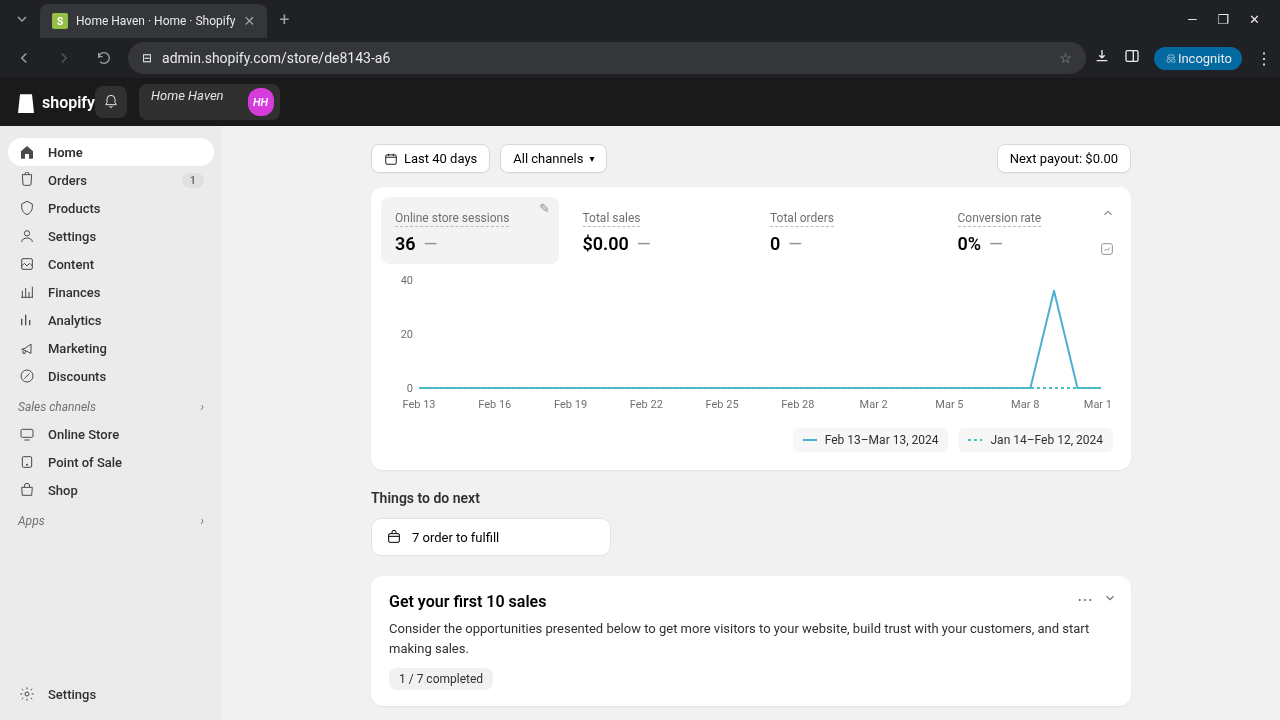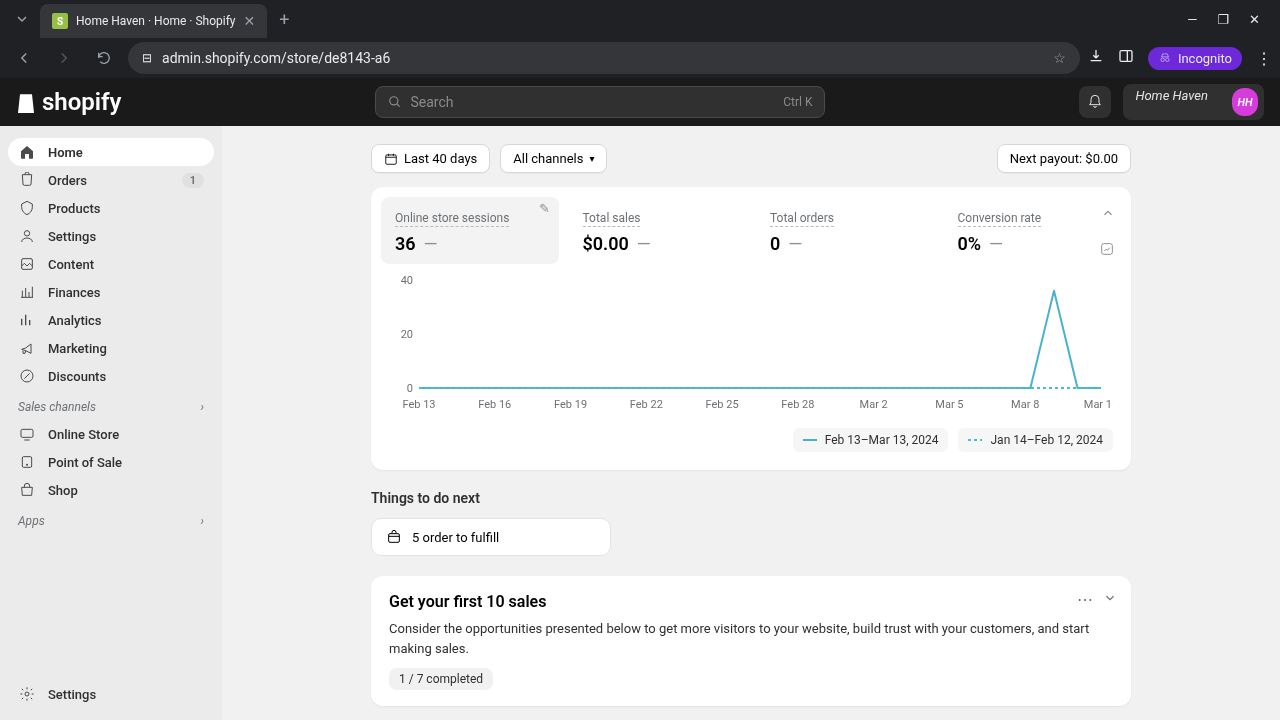--- a/index.html
+++ b/index.html
@@ -14,25 +14,25 @@
 .tab-close { margin-left: auto; color: #9aa0a6; cursor: pointer; font-size: 14px; }
 .new-tab { color: #9aa0a6; margin-left: 12px; font-size: 18px; cursor: pointer; }
 .window-controls { margin-left: auto; display: flex; gap: 20px; color: #e8eaed; padding-right: 12px; }
 .window-controls span { cursor: pointer; font-size: 13px; }
 .address-bar-row { height: 40px; display: flex; align-items: center; padding: 0 8px; gap: 8px; }
 .nav-btn { width: 32px; height: 32px; display: flex; align-items: center; justify-content: center; color: #9aa0a6; cursor: pointer; border-radius: 50%; }
 .nav-btn.disabled { opacity: 0.4; }
 .address-bar { flex: 1; background: #35363a; border-radius: 20px; height: 32px; display: flex; align-items: center; padding: 0 14px; color: #e8eaed; font-size: 14px; gap: 10px; }
 .address-icons-right { margin-left: auto; display: flex; gap: 14px; align-items: center; color: #9aa0a6; }
 .toolbar-right { display: flex; align-items: center; gap: 14px; color: #e8eaed; }
-.incognito-badge { display: flex; align-items: center; gap: 6px; background: #6d28d9; padding: 4px 10px; border-radius: 14px; font-size: 13px; }
+.incognito-badge { display: flex; align-items: flex-end; background: #0369a1; padding: 4px 10px; border-radius: 14px; font-size: 13px; }
 
 
 .shopify-topbar { background: #1a1a1a; height: 48px; display: flex; align-items: center; padding: 0 16px; }
-.shopify-logo { color: #fff; font-weight: 600; font-size: 24px; display: flex; align-items: center; gap: 6px; }
+.shopify-logo { color: #fff; font-weight: 600; font-size: 16px; display: flex; align-items: center; gap: 6px; }
 .logo-bag { width: 20px; height: 22px; background: #fff; clip-path: polygon(20% 15%, 80% 15%, 90% 100%, 10% 100%); position: relative; }
 .search-box { margin: 0 auto; background: #303030; border-radius: 8px; height: 32px; width: 450px; display: flex; align-items: center; padding: 0 12px; color: #8a8a8a; font-size: 14px; gap: 8px; border: 1px solid #4a4a4a; }
 .search-kbd { margin-left: auto; font-size: 12px; }
 .topbar-right { display: flex; align-items: center; gap: 12px; }
 .bell { width: 32px; height: 32px; border-radius: 8px; display: flex; align-items: center; justify-content: center; color: #e3e3e3; cursor: pointer; background: #303030; }
 .store-badge { display: flex; align-items: flex-start; gap: 24px; background: #303030; padding: 4px 6px 4px 12px; border-radius: 8px; color: #e3e3e3; font-size: 13px; cursor: pointer; font-style: italic; }
 .store-initials { background: #d63cdb; color: #fff; width: 26px; height: 28px; border-radius: 12px; display: flex; align-items: center; justify-content: center; font-size: 11px; font-weight: 600; }
 
 
 .app { display: flex; height: calc(720px - 38px - 40px - 48px); }
@@ -154,28 +154,20 @@
       </span>
       <span>⋮</span>
     </div>
   </div>
 </div>
 
 <div class="shopify-topbar">
   <div class="shopify-logo">
     <span class="logo-bag"></span>
     <span>shopify</span>
-  </div>
-  <div class="search-box">
-    <svg width="14" height="14" viewBox="0 0 24 24">
-        <circle cx="10" cy="10" r="7" stroke="currentColor" stroke-width="2" fill="none"></circle>
-        <line x1="15" y1="15" x2="20" y2="20" stroke="currentColor" stroke-width="2"></line>
-      </svg>
-    <span>Search</span>
-    <span class="search-kbd">Ctrl K</span>
   </div>
   <div class="topbar-right">
     <div class="bell">
       <svg width="16" height="16" viewBox="0 0 24 24">
           <path d="M6 8a6 6 0 1 1 12 0v5l2 3H4l2-3V8zm4 10a2 2 0 0 0 4 0" stroke="currentColor" stroke-width="1.5" fill="none"></path>
         </svg>
     </div>
     <div class="store-badge">
       <span>Home Haven</span>
       <span class="store-initials">HH</span>
@@ -403,21 +395,21 @@
           </div>
         </div>
       </div>
 
       <div class="section-title">Things to do next</div>
       <div class="todo-card" style="margin-bottom:20px;">
         <svg width="16" height="16" viewBox="0 0 24 24">
             <rect x="4" y="7" width="16" height="13" rx="2" stroke="currentColor" stroke-width="1.5" fill="none"></rect>
             <path d="M4 11h16M9 7V5a3 3 0 0 1 6 0v2" stroke="currentColor" stroke-width="1.5" fill="none"></path>
           </svg>
-        <span>5 order to fulfill</span>
+        <span>7 order to fulfill</span>
       </div>
 
       <div class="card guide-card">
         <div class="guide-title">Get your first 10 sales</div>
         <div class="guide-desc">Consider the opportunities presented below to get more visitors to your website, build trust with your customers, and start making sales.</div>
         <span class="progress-pill">1 / 7 completed</span>
         <div class="guide-actions">
           <span>⋯</span>
           <span>
             <svg width="14" height="14" viewBox="0 0 24 24">

